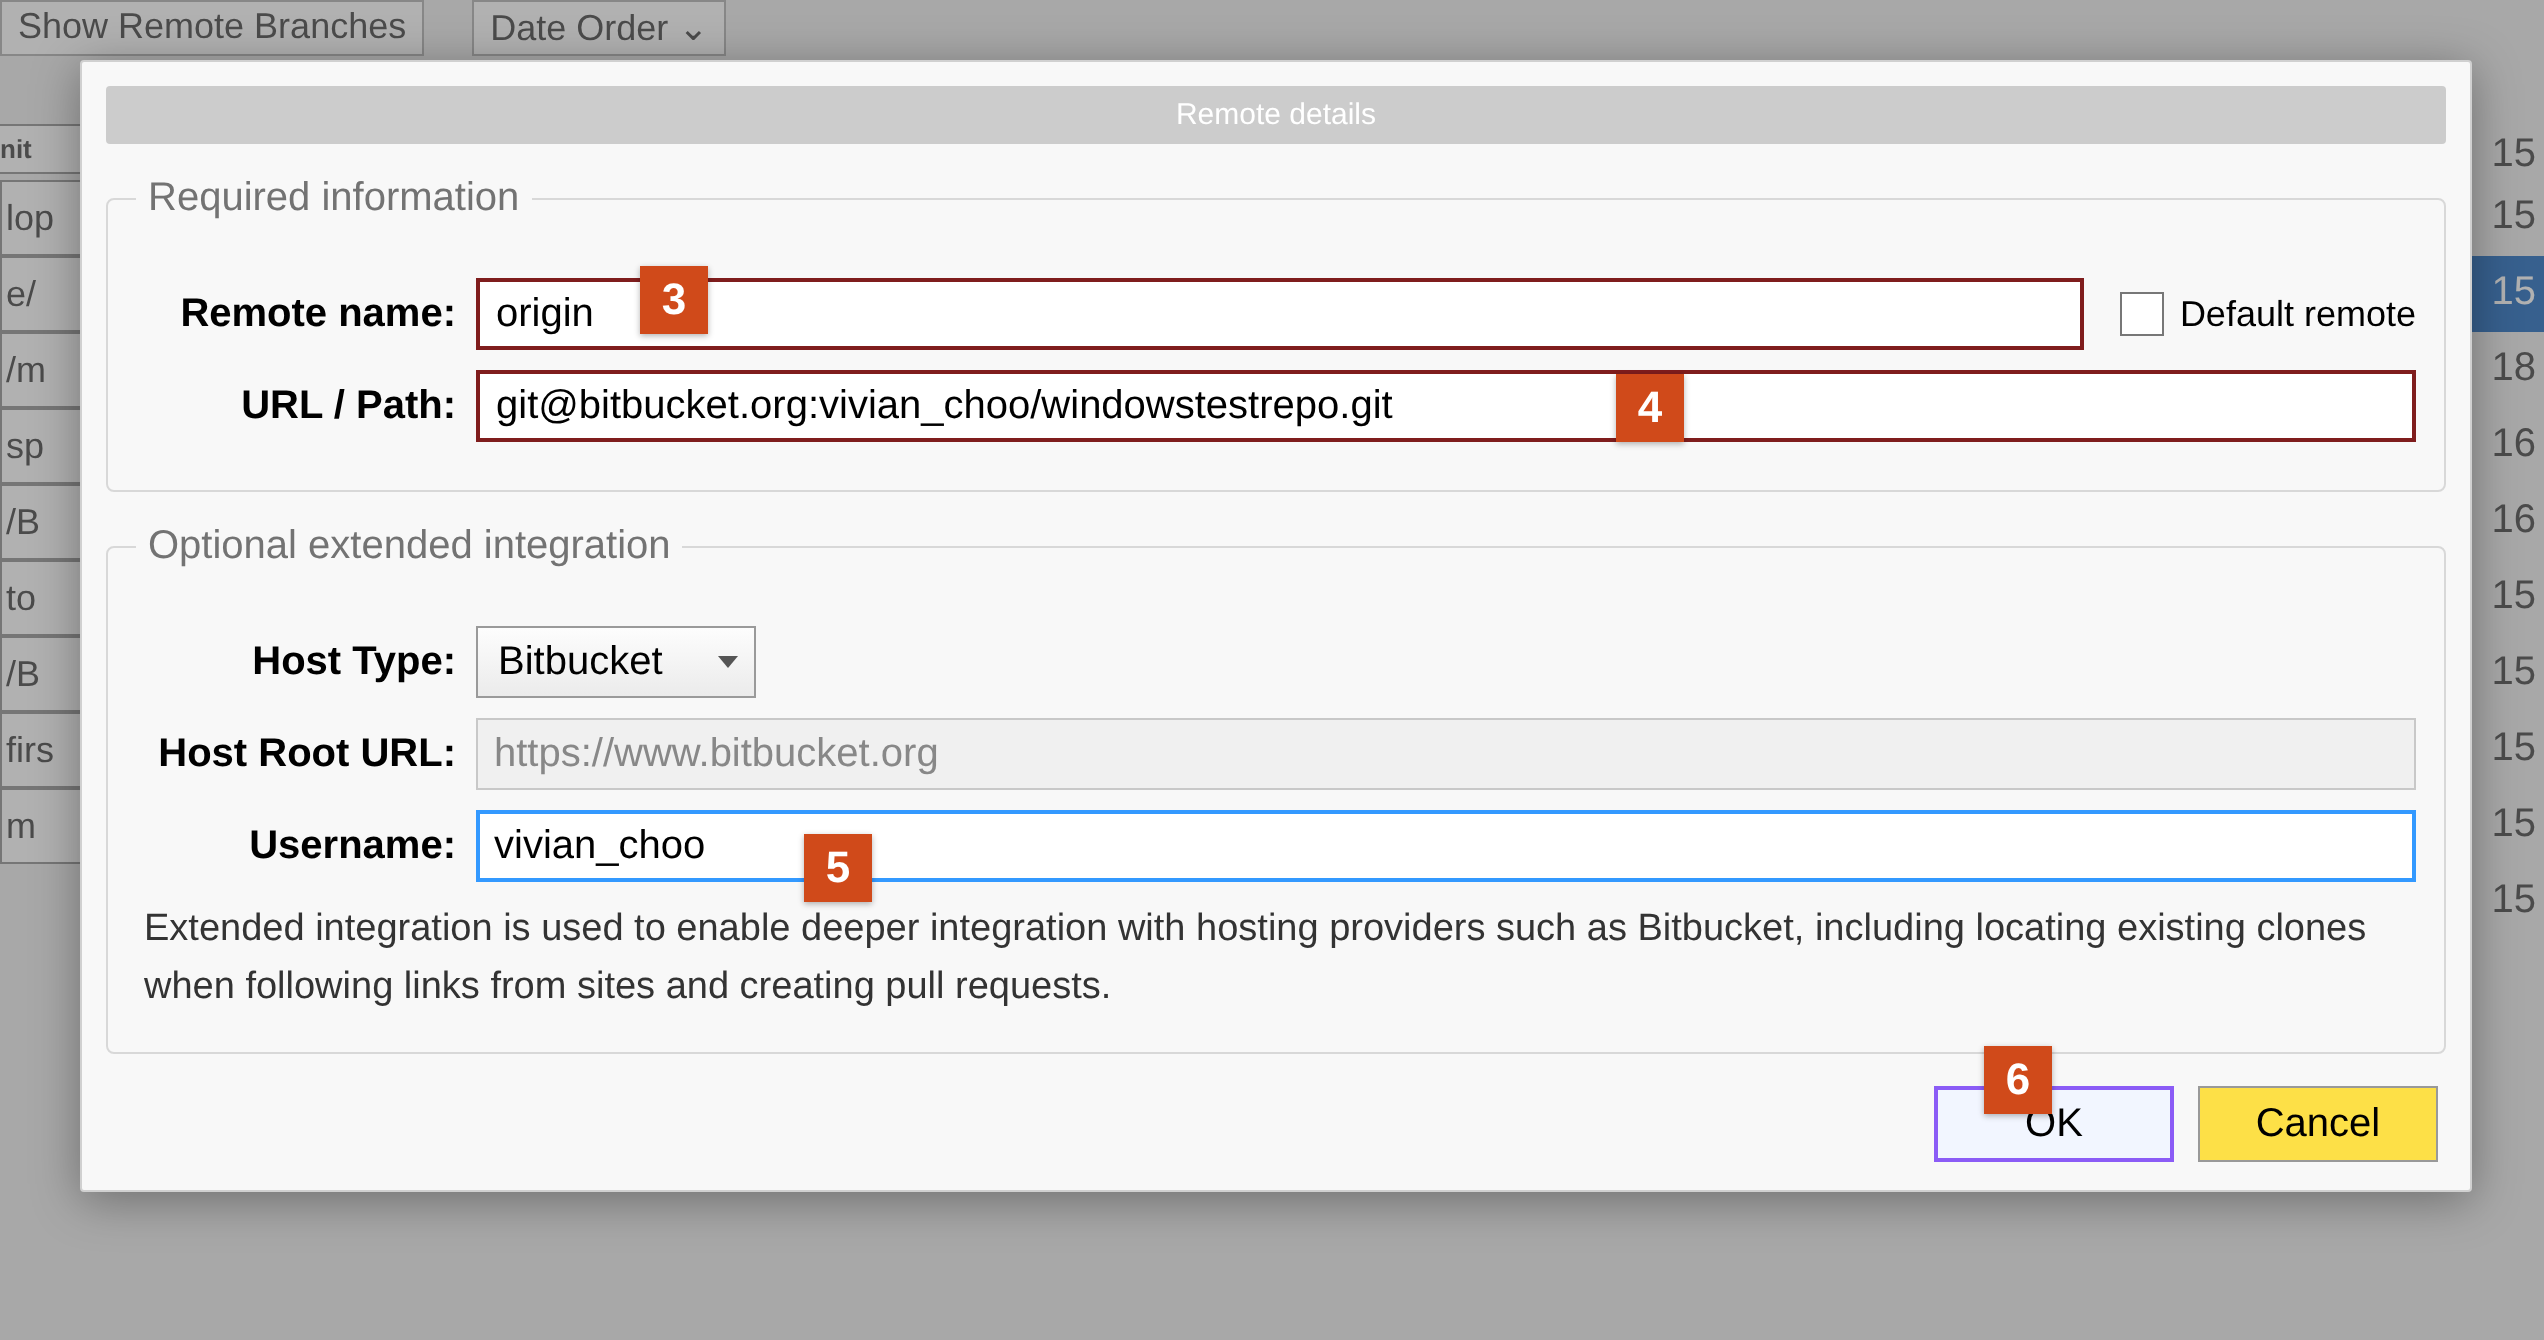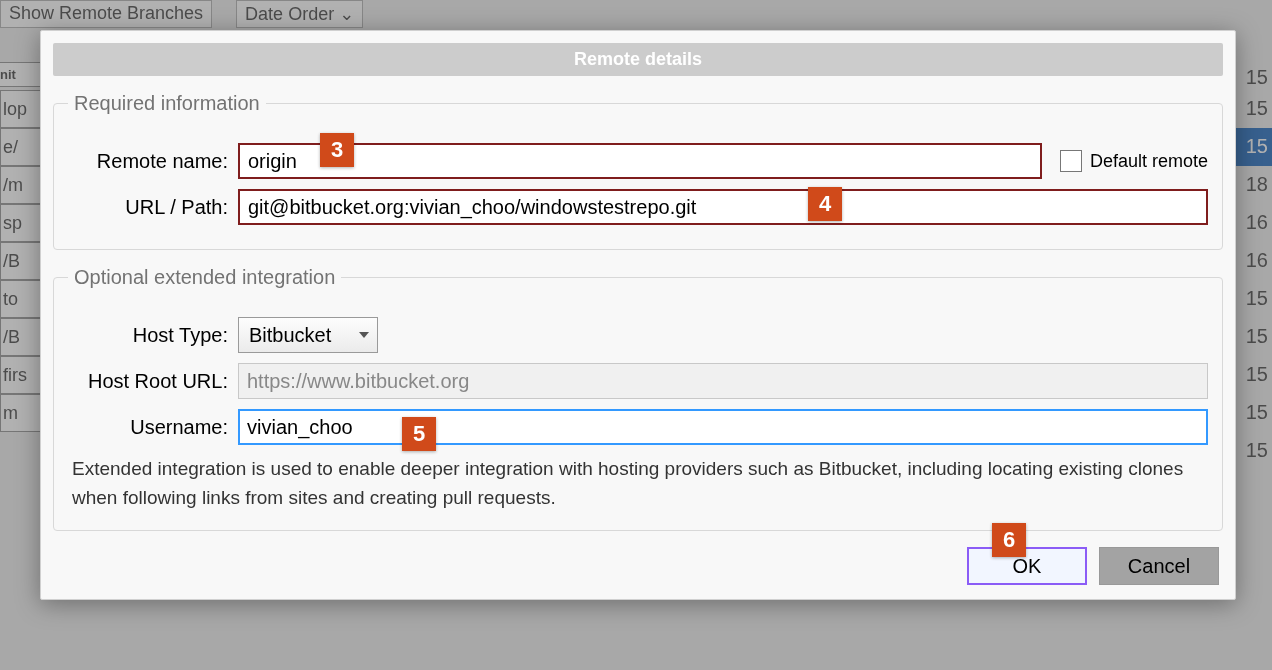--- a/index.html
+++ b/index.html
@@ -107,22 +107,22 @@
       border: 1px solid #d0d0d0;
       box-shadow: 0 4px 24px rgba(0,0,0,0.35);
       padding: 12px;
       border-radius: 2px;
     }
     .dialog-title {
       background: #cccccc;
       color: #fff;
       text-align: center;
       padding: 6px 0;
-      font-size: 18px;
-      font-weight: 700;
+      font-size: 15px;
+      font-weight: 400;
       border-radius: 2px;
       margin-bottom: 16px;
     }
     fieldset {
       border: 1px solid #d8d8d8;
       border-radius: 4px;
       padding: 18px 14px 14px 14px;
       margin-bottom: 16px;
       position: relative;
     }
@@ -134,20 +134,21 @@
     .form-row {
       display: flex;
       align-items: center;
       margin: 10px 0;
       gap: 10px;
     }
     .form-label {
       width: 160px;
       text-align: right;
       font-size: 20px;
+      font-weight: bold;
     }
     .text-input {
       flex: 1;
       height: 36px;
       border: 2px solid #7f1d1d;
       background: #fff;
       padding: 4px 8px;
       font-size: 20px;
       font-family: inherit;
       outline: none;
@@ -204,21 +205,21 @@
       display: flex;
       justify-content: flex-end;
       gap: 12px;
       padding: 0 4px 2px 0;
     }
     .btn {
       width: 120px;
       height: 38px;
       font-size: 20px;
       border: 1px solid #999;
-      background: #a3a3a3;
+      background: #fde047;
     }
     .btn.primary {
       border: 2px solid #8b5cf6;
       background: #f2f6ff;
     }
     .badge {
       position: absolute;
       width: 34px;
       height: 34px;
       background: #d04a1a;

